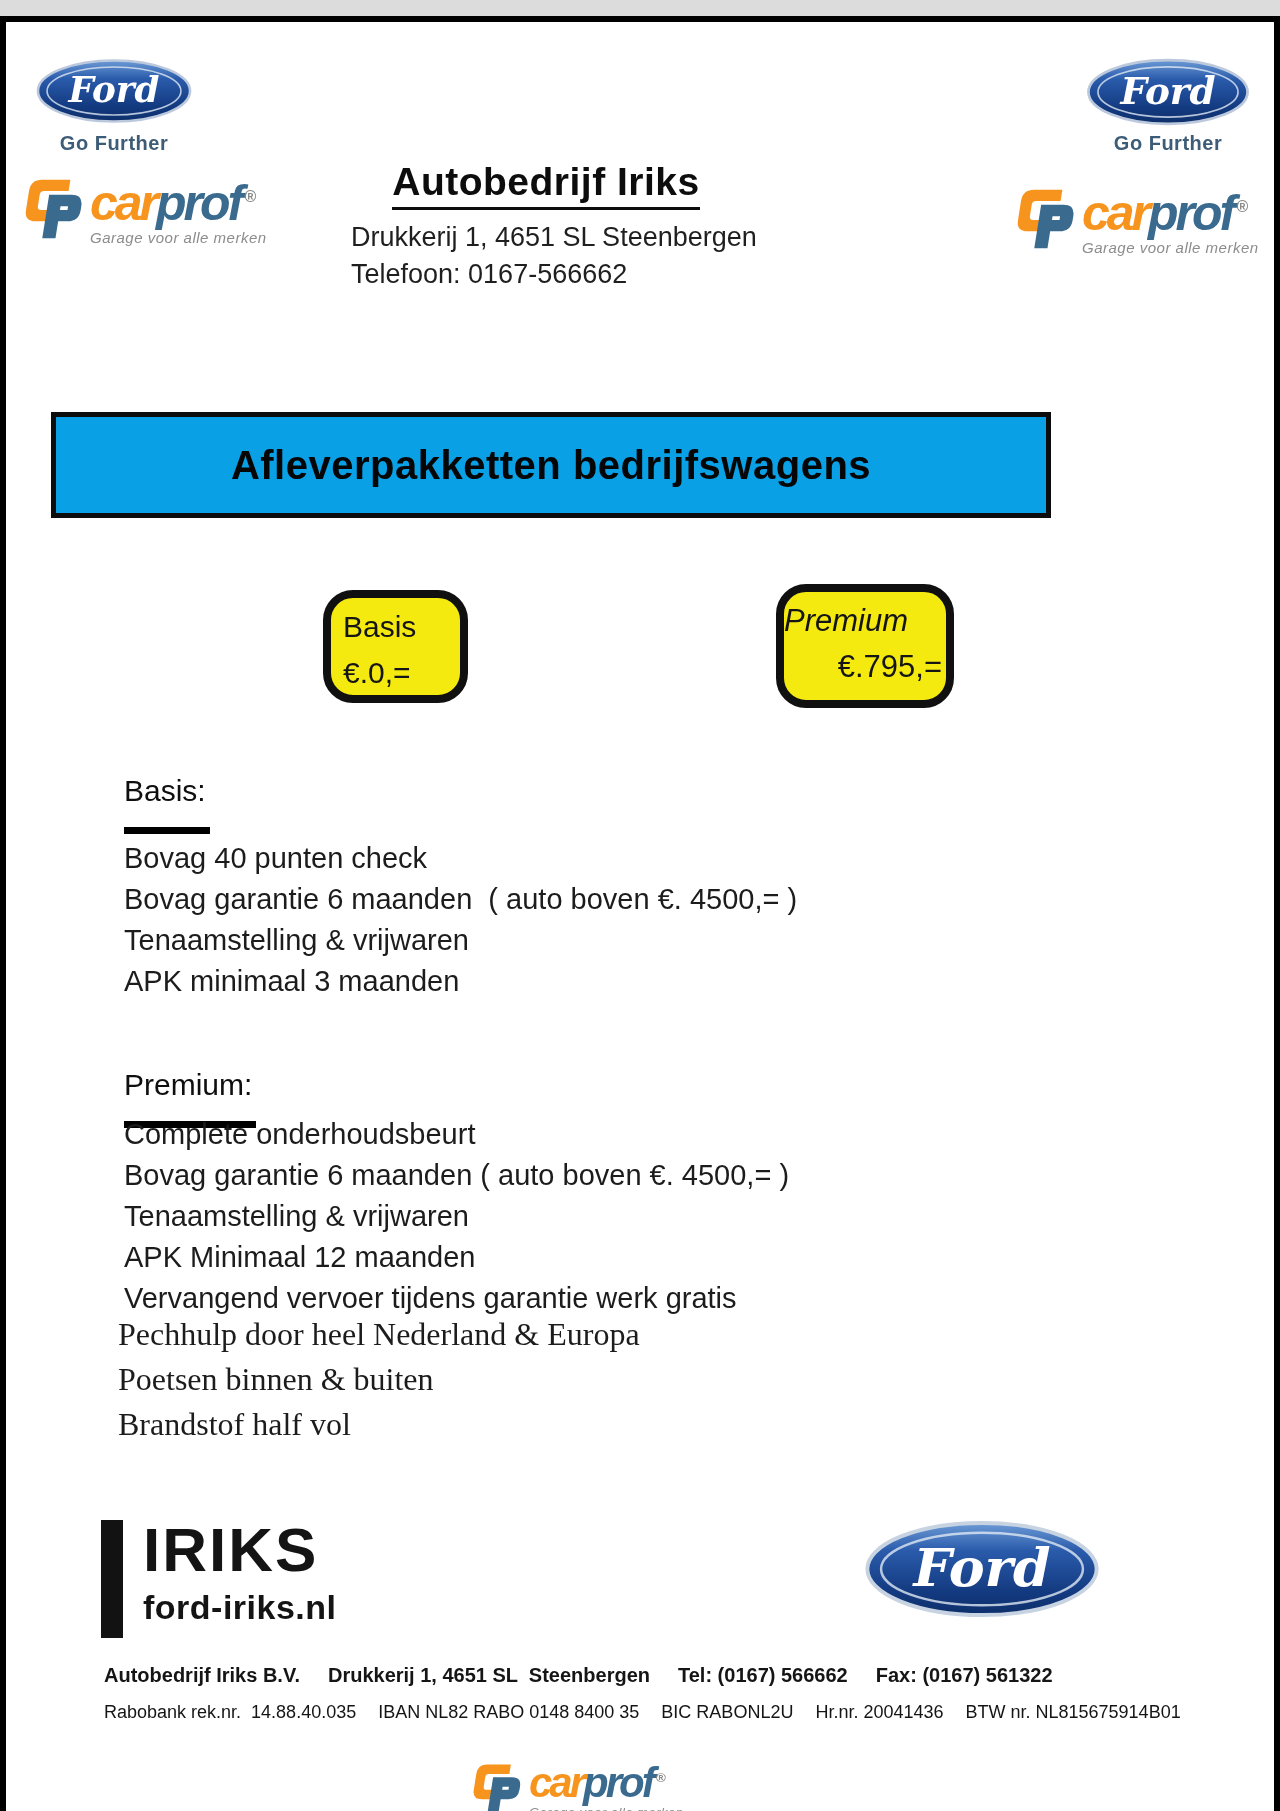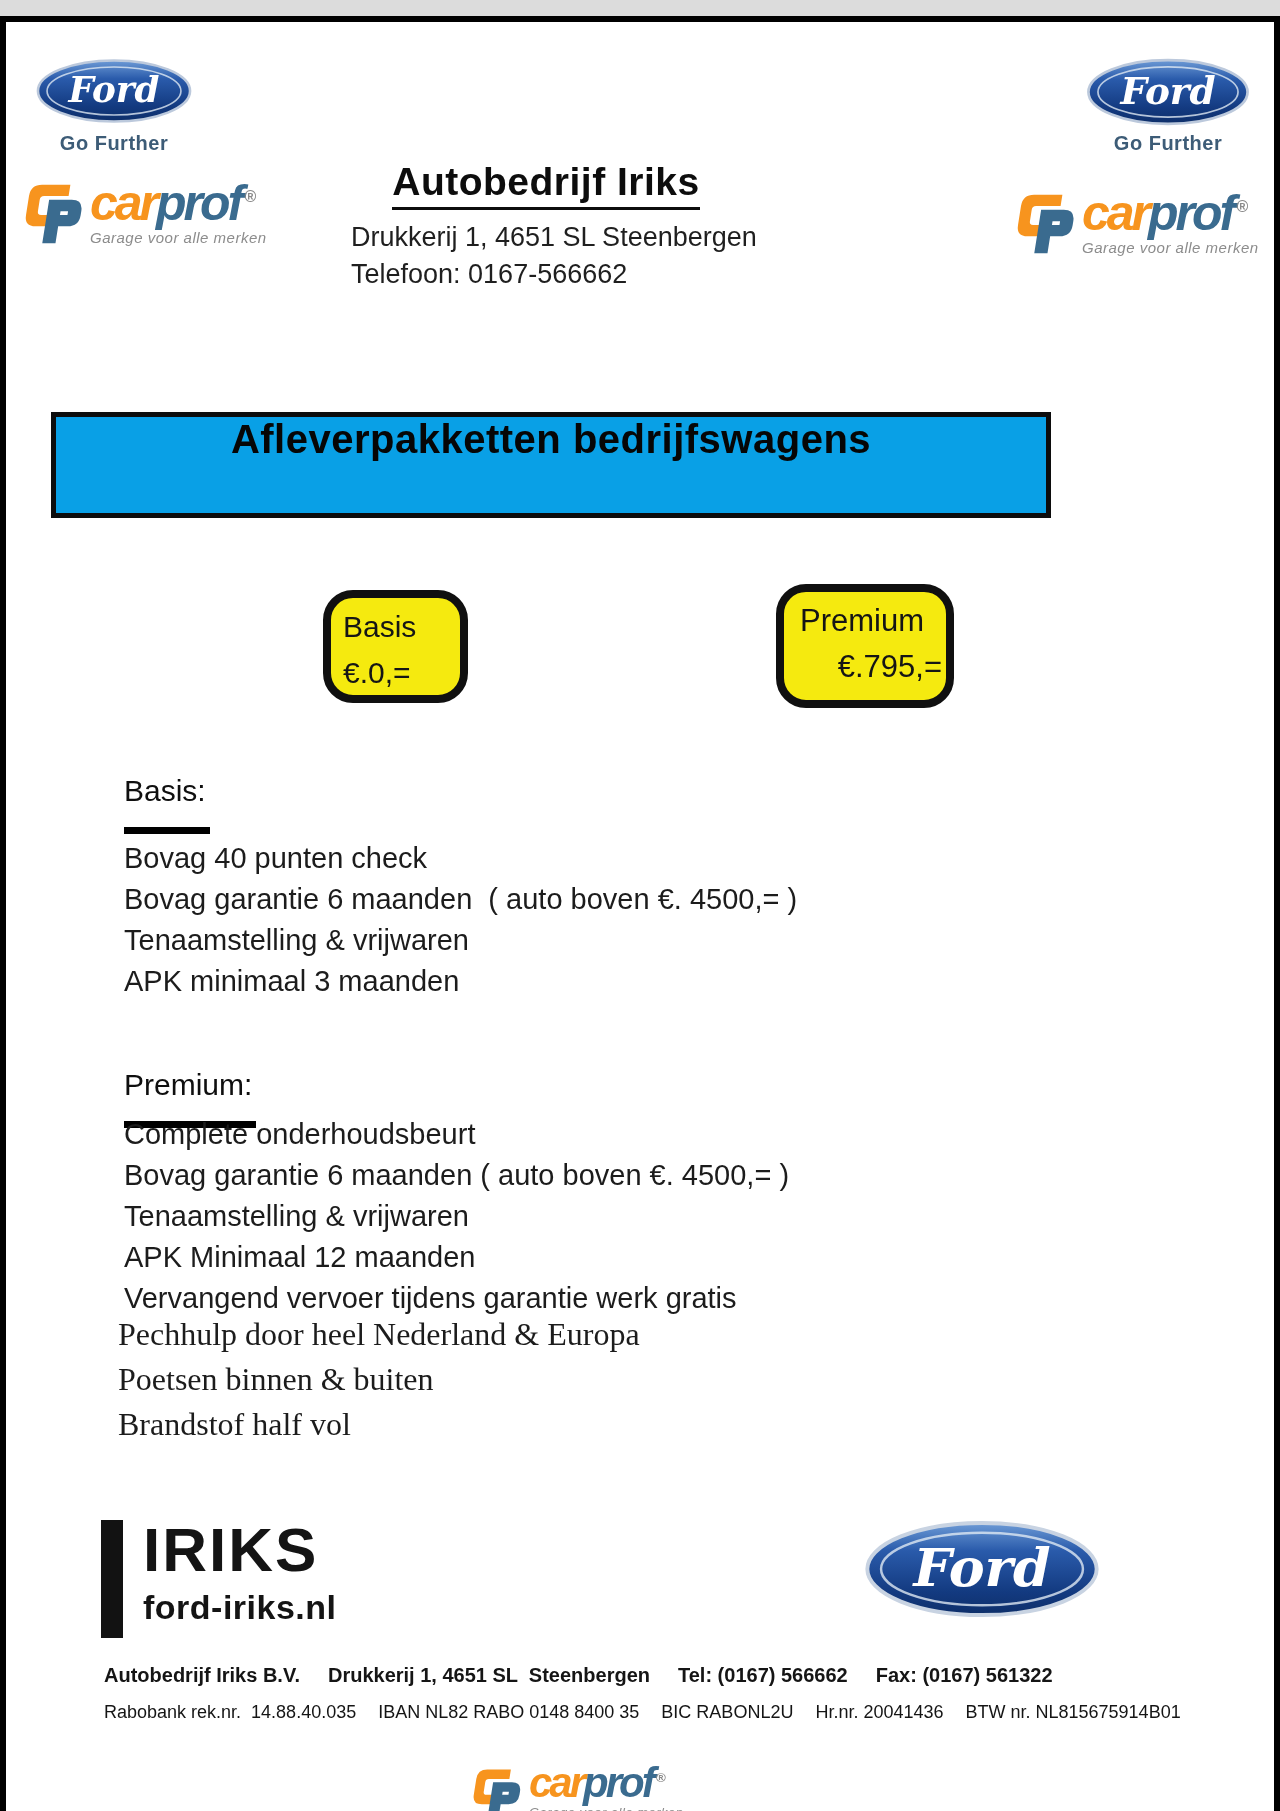--- a/index.html
+++ b/index.html
@@ -11,21 +11,21 @@
   .abs{position:absolute;}
   .pre{white-space:pre-wrap;}
 
   
   .ford{position:absolute;}
   .ford svg{width:100%;height:100%;display:block;}
   .ford-script{font-family:"DejaVu Serif",serif;font-style:italic;font-weight:bold;fill:#ffffff;}
   .gofurther{position:absolute;font-weight:bold;color:#3D5C77;text-align:center;font-size:20px;letter-spacing:.5px;}
 
   
-  .carprof{position:absolute;display:flex;align-items:flex-end;}
+  .carprof{position:absolute;display:flex;align-items:center;}
   .cp-icon{flex:0 0 auto;display:block;}
   .cp-word{font-style:italic;font-weight:bold;letter-spacing:-3px;line-height:1;white-space:nowrap;}
   .cp-car{color:#F7941E;}
   .cp-prof{color:#3A6B8F;}
   .cp-reg{font-size:.32em;vertical-align:super;color:#8a8a8a;letter-spacing:0;margin-left:3px;}
   .cp-tag{font-style:italic;color:#8c8c8c;letter-spacing:.5px;}
 
   .carprof--lg .cp-icon{width:66px;height:64px;margin-right:8px;}
   .carprof--lg .cp-word{font-size:50px;margin-top:6px;}
   .carprof--lg .cp-tag{font-size:15px;margin-top:1px;}
@@ -36,29 +36,29 @@
   
   .title-wrap{left:300px;top:138px;width:480px;text-align:center;}
   .title{display:inline-block;font-size:39px;font-weight:bold;color:#0d0d0d;
          border-bottom:3px solid #0d0d0d;padding-bottom:3px;letter-spacing:.5px;}
   .addr{left:345px;top:200px;font-size:27px;color:#1f1f1f;}
   .phone{left:345px;top:237px;font-size:27px;color:#1f1f1f;}
 
   
   .banner{left:45px;top:390px;width:1000px;height:106px;background:#09A0E6;
           border:5px solid #0c0c0c;box-sizing:border-box;
-          display:flex;justify-content:center;}
+          display:flex;align-items:center;justify-content:center;}
   .banner-text{font-size:40px;font-weight:bold;color:#060606;letter-spacing:.5px;}
 
   
   .badge{position:absolute;background:#F5EA0F;border:8px solid #101010;border-radius:30px;
          box-sizing:border-box;font-size:30px;color:#151515;line-height:46px;padding-top:6px;}
   .badge--basis{left:317px;top:568px;width:145px;height:113px;padding-left:12px;}
   .badge--premium{left:770px;top:562px;width:178px;height:124px;font-size:31px;}
-  .badge--premium .badge-label{padding-left:16px;}
+  .badge--premium .badge-label{padding-left:0;font-style:italic;}
   .badge--premium .badge-price{text-align:right;padding-right:4px;}
 
   
   .sec-heading{font-size:30px;color:#0f0f0f;display:inline-block;
                border-bottom:7px solid #000;padding-bottom:19px;padding-right:4px;}
   .list{font-size:29px;color:#1c1c1c;}
   .list > div{line-height:41px;}
   .list--serif{font-family:"Liberation Serif",serif;font-size:32px;}
   .list--serif > div{line-height:45px;}
 

